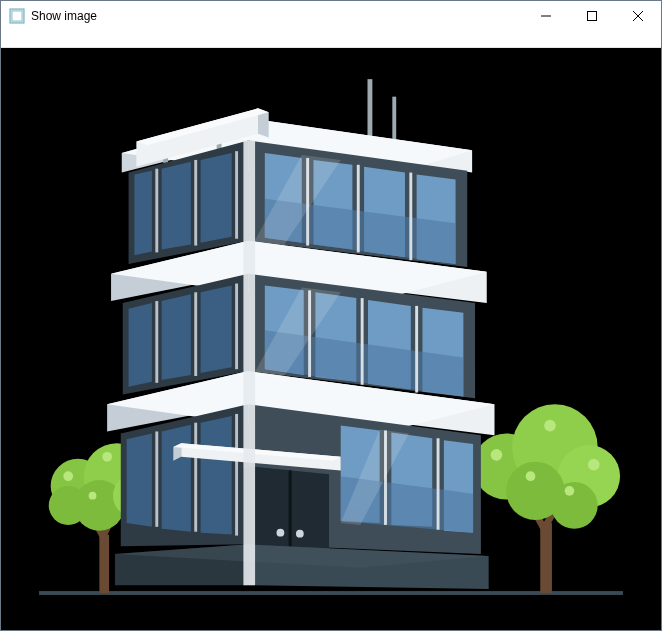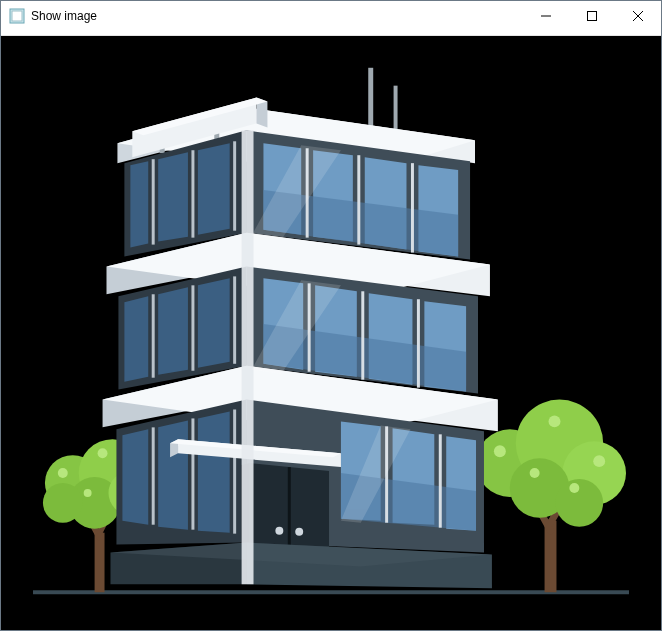--- a/index.html
+++ b/index.html
@@ -19,21 +19,21 @@
     border: 1px solid #6b7986;
     display: flex;
     flex-direction: column;
     background: #fff;
   }
   .titlebar {
     height: 30px;
     background: #ffffff;
     display: flex;
     align-items: center;
-    padding: 0 0 4px 8px;
+    padding: 0 0 16px 8px;
     border-bottom: 1px solid #e5e5e5;
     user-select: none;
   }
   .titlebar .app-icon {
     width: 16px;
     height: 16px;
     margin-right: 6px;
     display: inline-block;
   }
   .titlebar .title {

